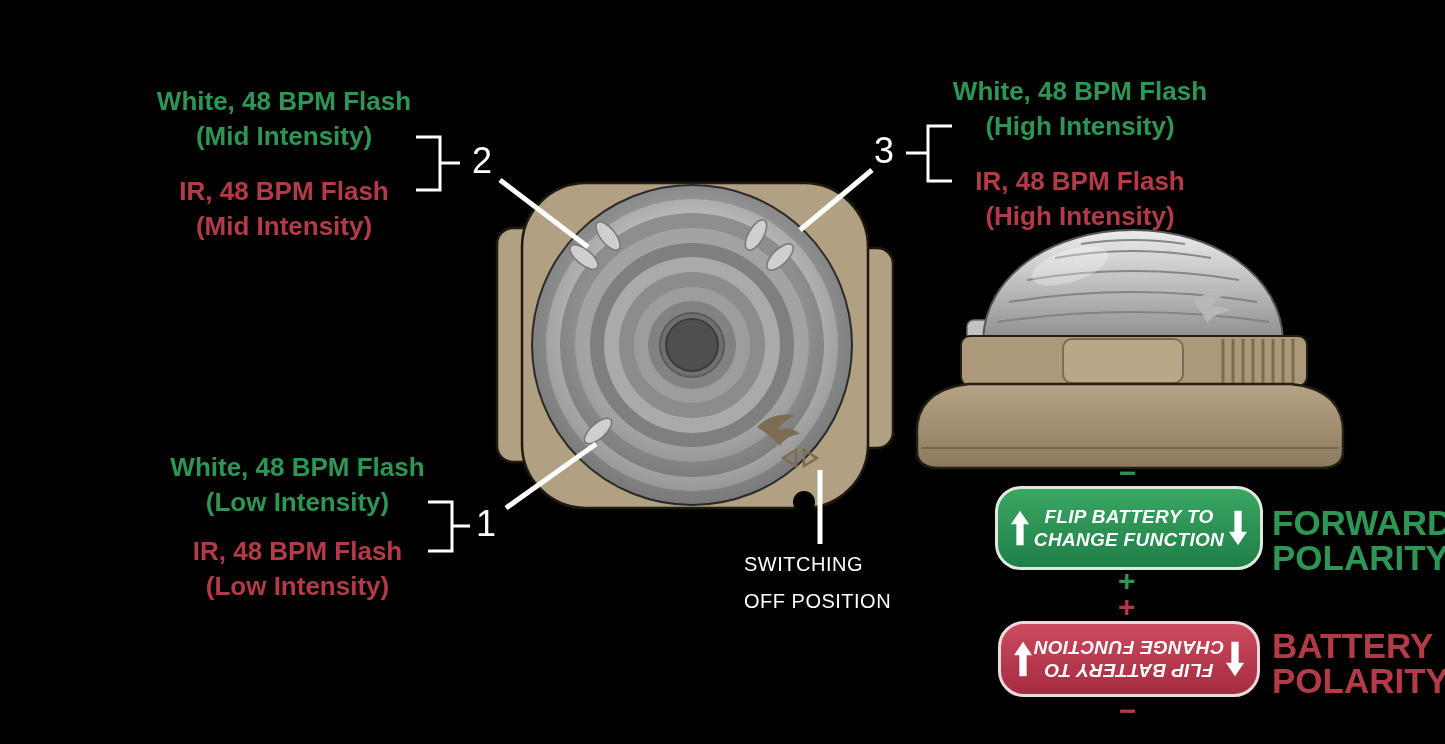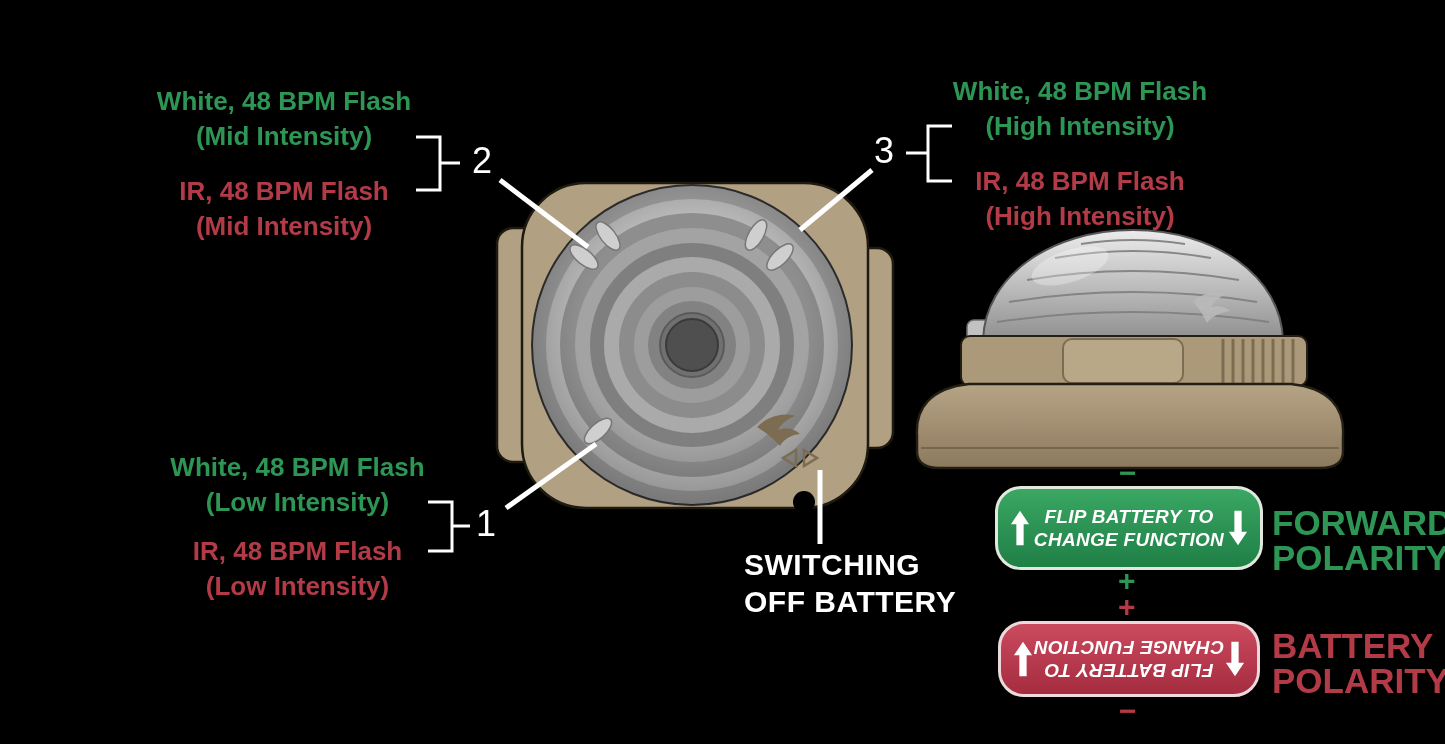--- a/index.html
+++ b/index.html
@@ -4,21 +4,21 @@
 <style>
   html,body{margin:0;padding:0;background:#000;}
   .canvas{position:relative;width:1445px;height:744px;background:#000;overflow:hidden;
           font-family:"Liberation Sans",sans-serif;}
   svg{display:block;}
   .overlay{position:absolute;left:0;top:0;pointer-events:none;}
   .lbl{position:absolute;font-weight:700;font-size:26px;line-height:35px;text-align:center;}
   .green{color:#2d9655;}
   .red{color:#b23b47;}
   .num{position:absolute;color:#fff;font-size:36px;line-height:36px;font-weight:400;}
-  .sw-label{position:absolute;color:#fff;font-size:30px;line-height:37px;font-weight:700;letter-spacing:.5px;}
+  .sw-label{position:absolute;color:#fff;font-size:20px;line-height:37px;font-weight:400;letter-spacing:.5px;}
   .pill{position:absolute;display:flex;align-items:center;box-sizing:border-box;padding:0 12px;border-radius:26px;}
   .pill-green{background:linear-gradient(180deg,#3aa763 0%,#1f7f46 100%);border:3px solid #dfe9df;}
   .pill-red{background:linear-gradient(180deg,#cb4a5e 0%,#a52c40 100%);border:3px solid #ecd9dc;}
   .pill-text{flex:1;text-align:center;color:#fff;font-weight:700;font-style:italic;font-size:19px;line-height:23px;letter-spacing:.3px;}
   .flip{transform:rotate(180deg);}
   .arrow{width:20px;height:42px;flex:0 0 auto;}
   .arrow svg{width:100%;height:100%;}
   .pol-label{position:absolute;font-size:35px;line-height:35px;font-weight:700;}
   .sign{position:absolute;font-size:30px;font-weight:700;line-height:30px;}
 </style>
@@ -46,21 +46,21 @@
   <div class="lbl" style="left:140px;top:450px;width:315px;">
     <div class="green">White, 48 BPM Flash</div>
     <div class="green">(Low Intensity)</div>
     <div class="red" style="margin-top:14px;">IR, 48 BPM Flash</div>
     <div class="red">(Low Intensity)</div>
   </div>
   <div class="num" style="left:476px;top:506px;">1</div>
 
   <div class="sw-label" style="left:744px;top:546px;width:250px;">
     <div>SWITCHING</div>
-    <div>OFF BATTERY</div>
+    <div>OFF POSITION</div>
   </div>
 
   <svg class="overlay" style="left:495px;top:180px;" width="400" height="332" viewBox="0 0 400 332">
     <defs>
       <radialGradient id="lensShade" cx="50%" cy="45%" r="60%">
         <stop offset="60%" stop-color="#000" stop-opacity="0"></stop>
         <stop offset="100%" stop-color="#000" stop-opacity="0.28"></stop>
       </radialGradient>
     </defs>
     <g>

